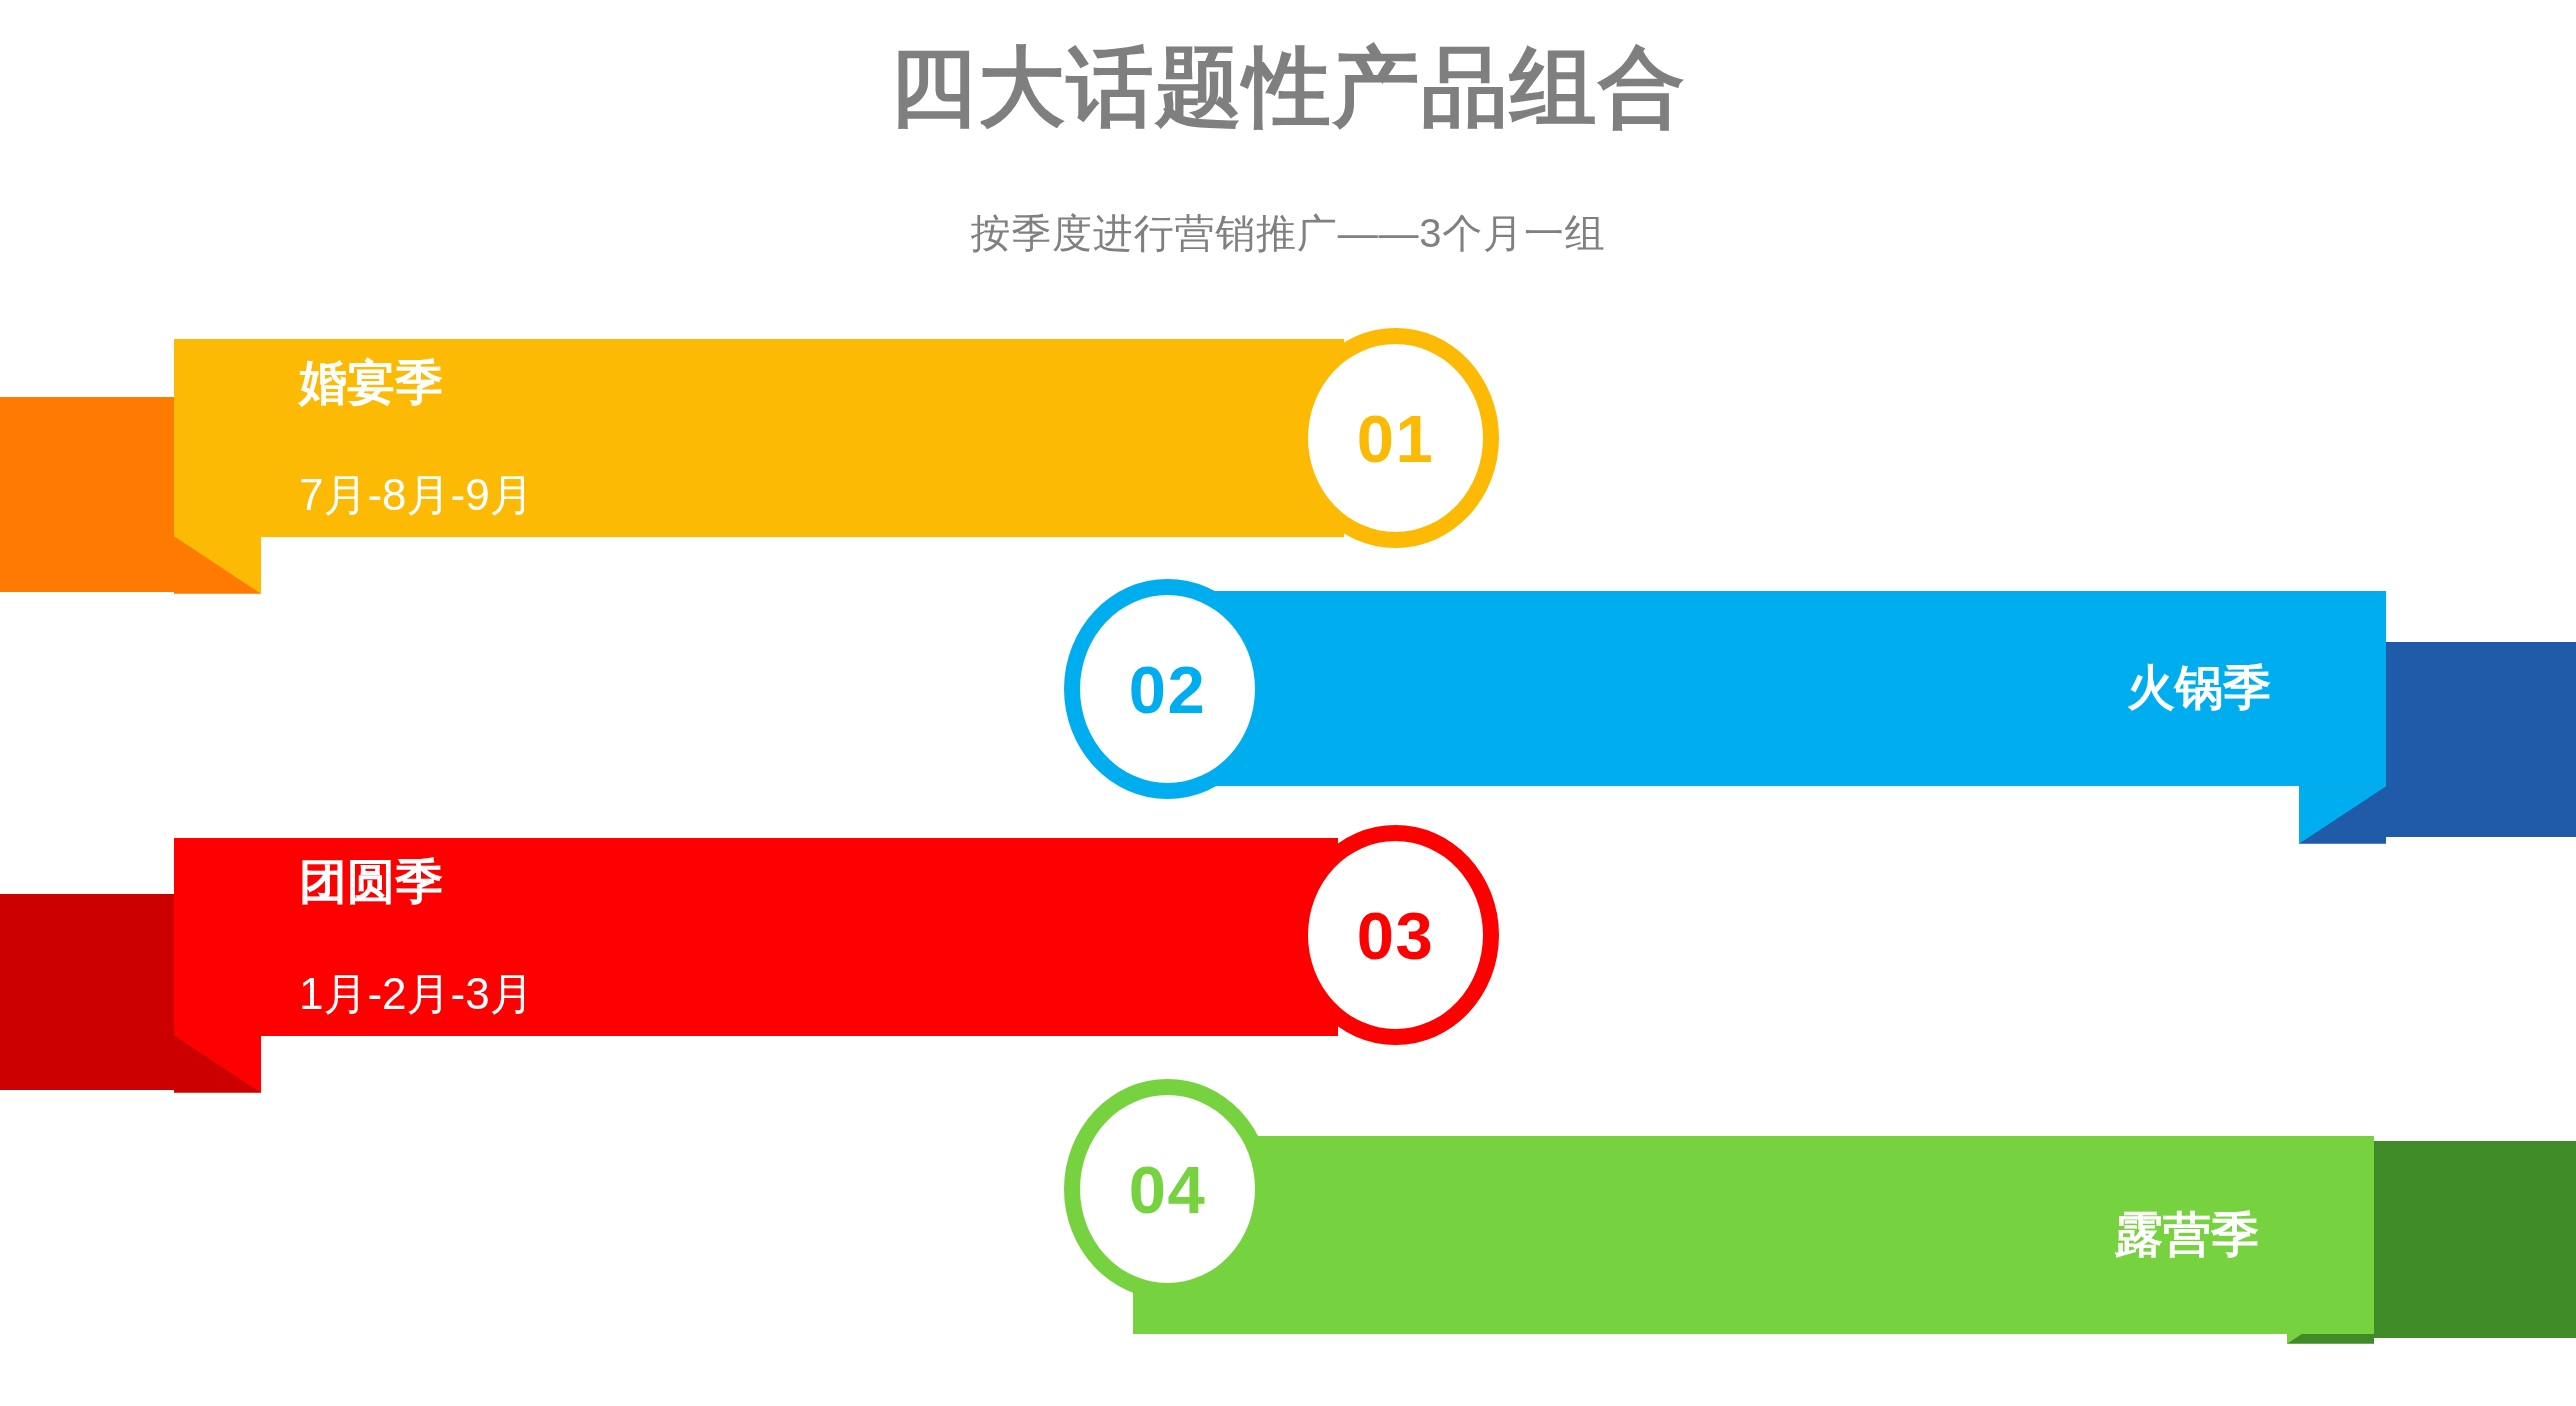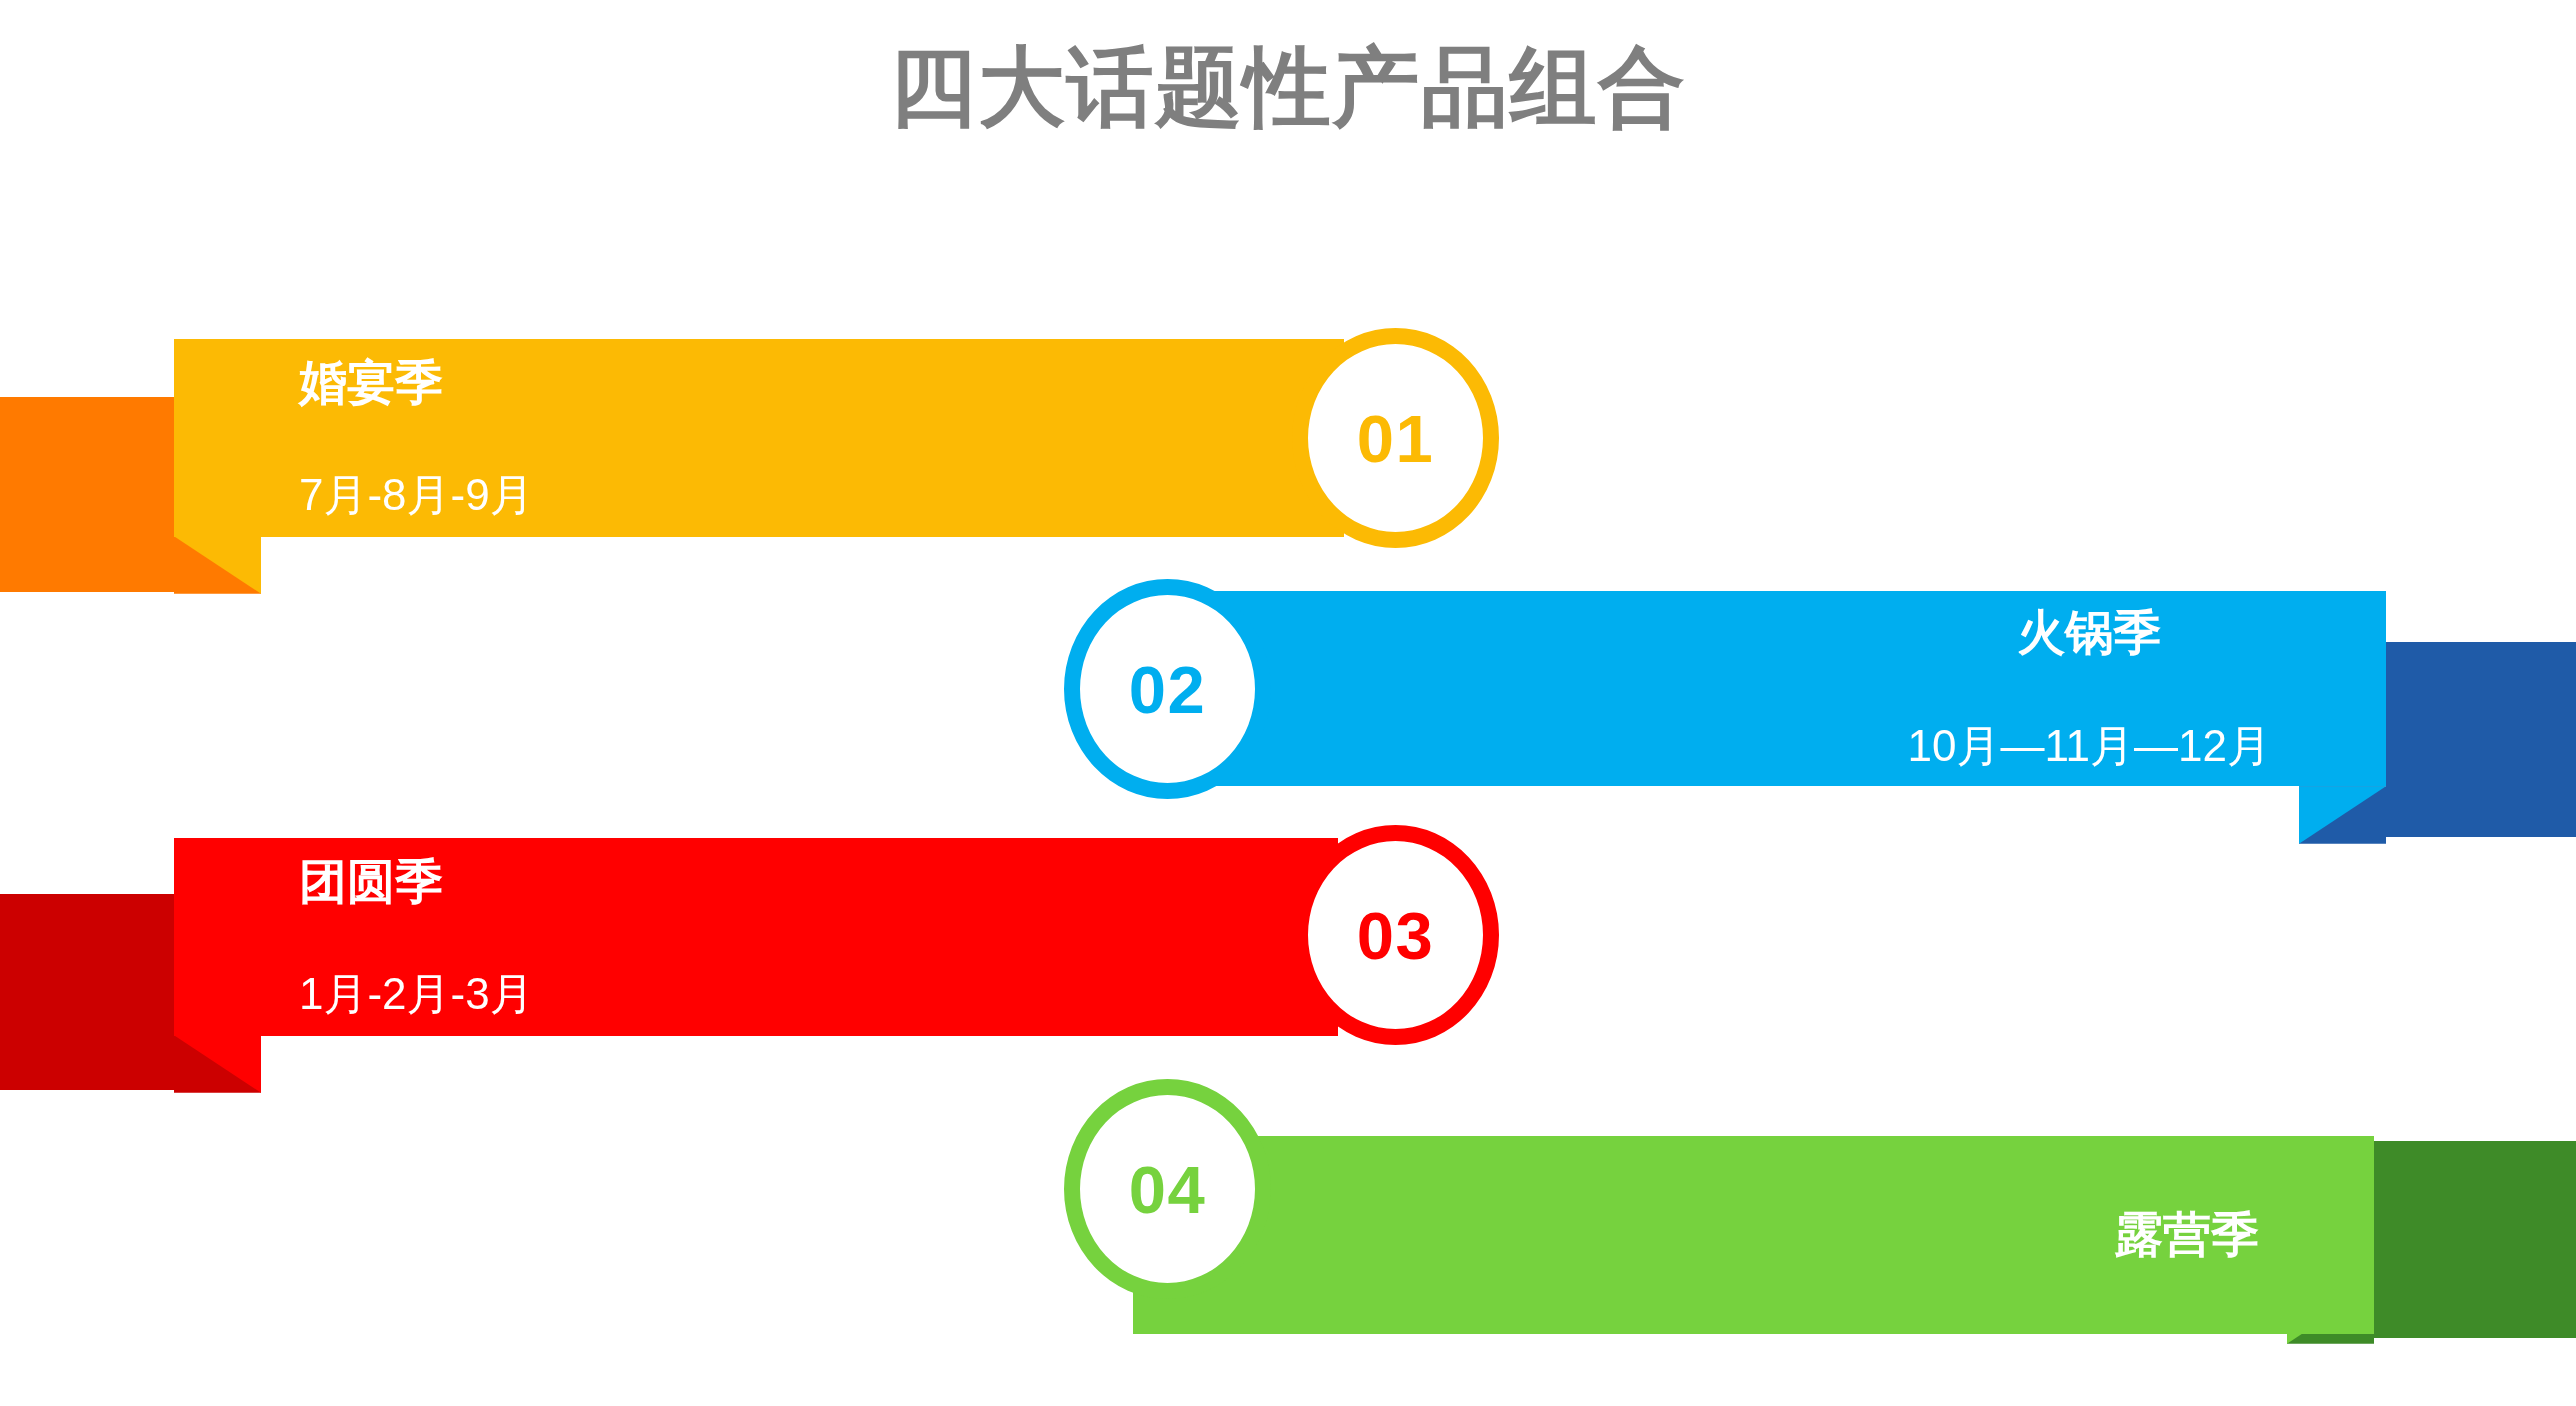--- a/index.html
+++ b/index.html
@@ -51,20 +51,21 @@
     display:flex; align-items:center; justify-content:center;
     font-size:67px; font-weight:bold; letter-spacing:1.6px;
   }
 </style>
 </head>
 <body>
 
 <div class="stage">
 
   <div class="title">四大话题性产品组合</div>
+  <div class="subtitle">按季度进行营销推广——3个月一组</div>
 
   <div class="ribbon">
 
     <div class="tail" style="left:0px; top:397px; width:176px; height:195px; background:#FF7A00;"></div>
 
     <div class="fold" style="left:174px; top:537px;
                 border-top:55px solid #FF7A00;
                 border-right:0 solid transparent;
                 border-left:0 solid transparent;
                 width:0;height:0;"></div>
@@ -87,21 +88,20 @@
 
   <div class="ribbon">
     <div class="tail" style="left:2386px; top:642px; width:190px; height:195px; background:#1F5BA8;"></div>
     <svg style="position:absolute; left:2299px; top:786px;" width="87" height="58" viewBox="0 0 112 74">
       <polygon points="0,0 112,0 112,74 0,74" fill="#1F5BA8"></polygon>
       <polygon points="112,0 0,74 0,0" fill="#00AEEF"></polygon>
     </svg>
     <div class="band" style="left:1133px; top:591px; width:1253px; height:195px; background:#00AEEF;">
       <div class="band-text right">
         <div class="b-title">火锅季</div>
-        <div class="b-sub">10月—11月—12月</div>
       </div>
     </div>
     <div class="badge" style="left:1064px; top:579px; border:16.4px solid #00AEEF; color:#00AEEF;">
       <span>02</span>
     </div>
   </div>
 
   <div class="ribbon">
     <div class="tail" style="left:0px; top:894px; width:176px; height:196px; background:#CC0000;"></div>
     <svg style="position:absolute; left:174px; top:1035px;" width="87" height="58" viewBox="0 0 112 74">

